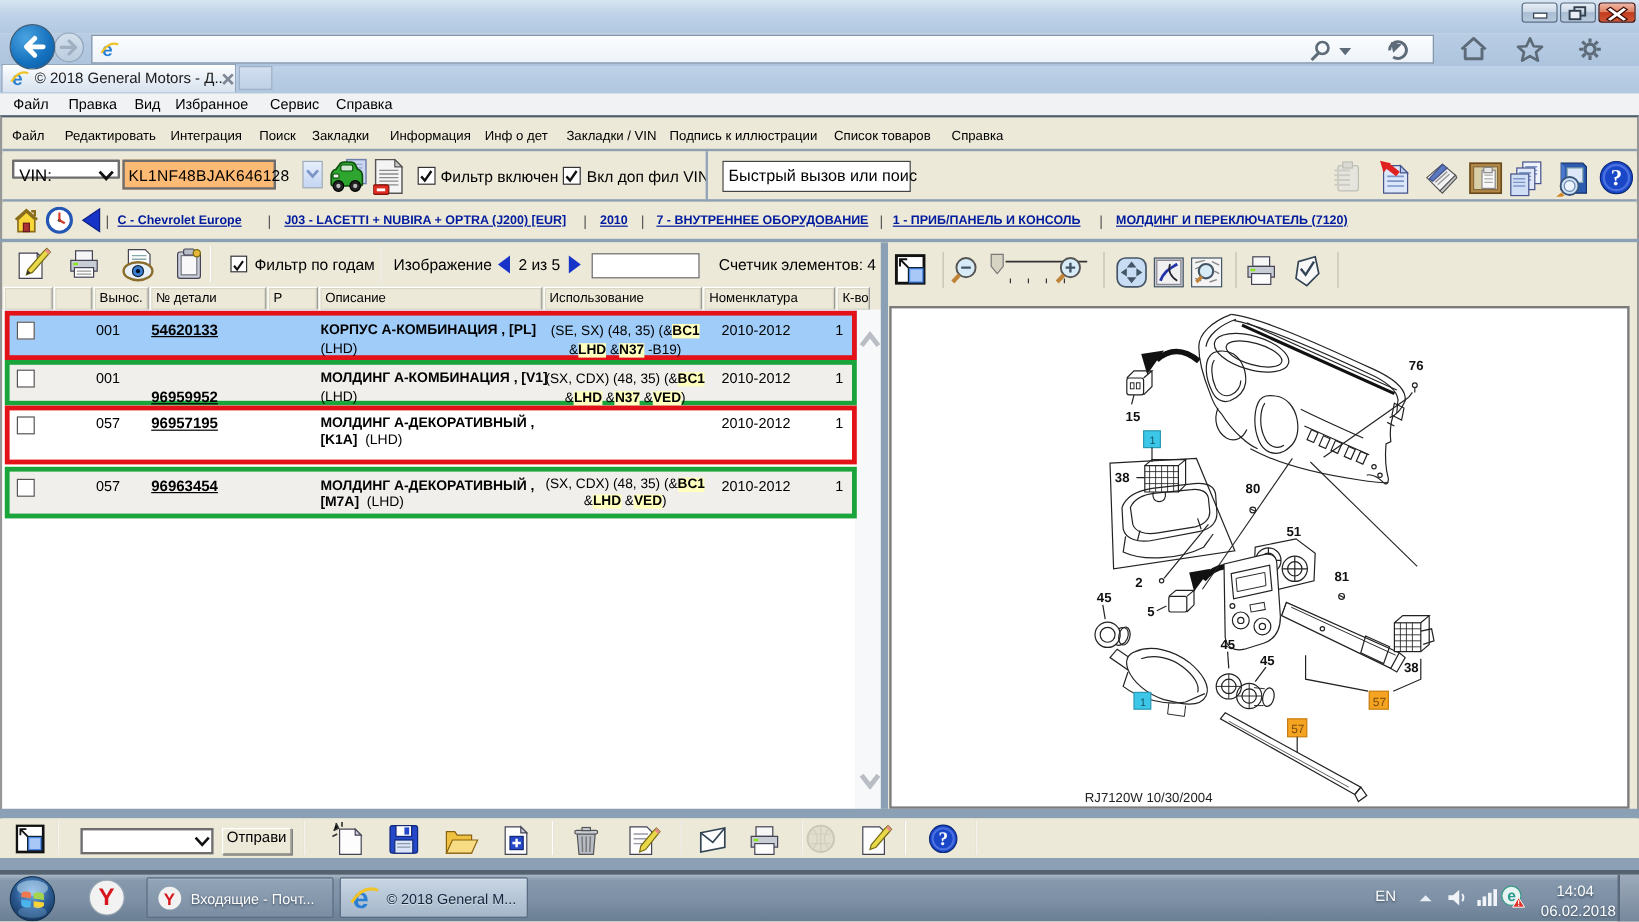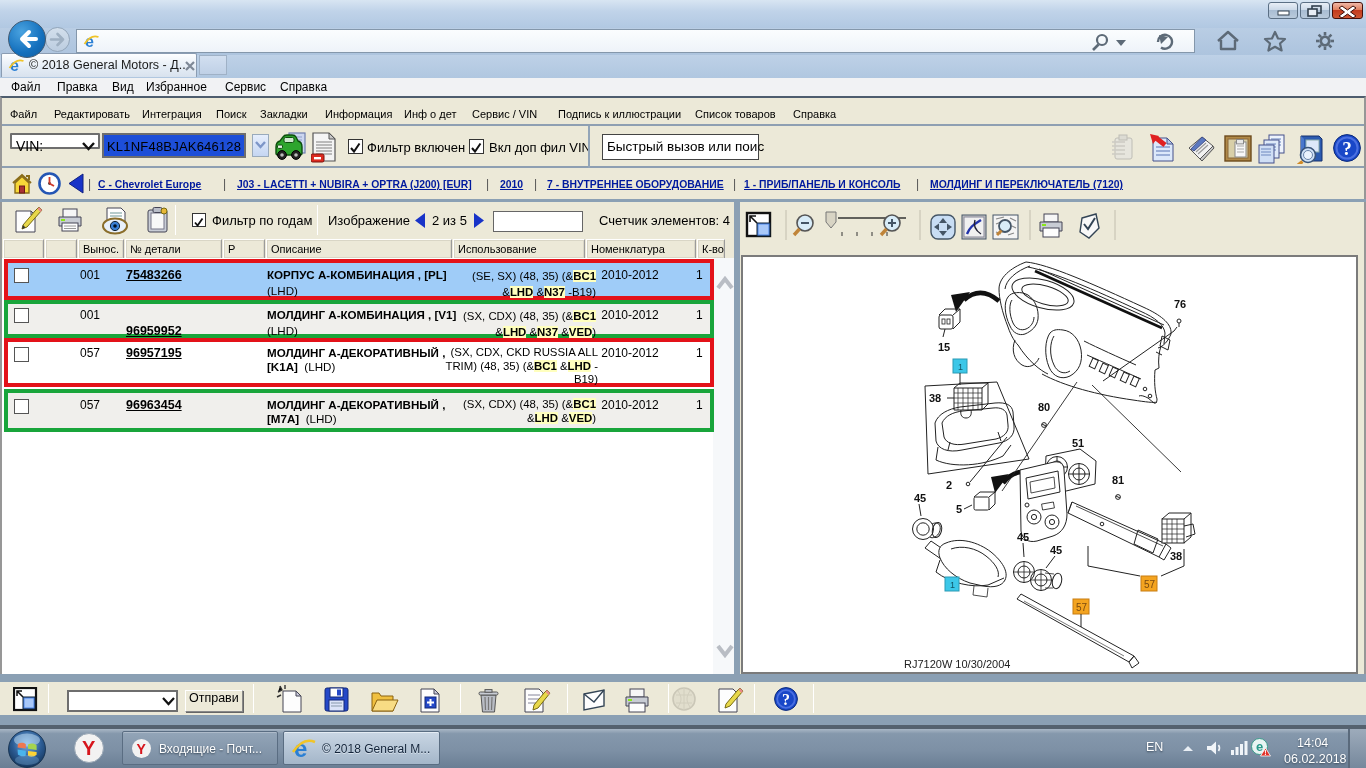--- a/index.html
+++ b/index.html
@@ -29,21 +29,21 @@
 #tablearea{position:absolute;left:0;top:56px;width:711px;height:416px;background:#fff}
 #vscroll{position:absolute;left:711px;top:56px;width:24px;height:416px;background:#f6f8fa}
 #pandiv{position:absolute;left:732px;top:0;width:6px;height:472px;background:#8ba0b4}
 .row{position:absolute;left:2px;width:710px}
 .r-red{border:4px solid #e31219}
 .r-green{border:4px solid #19a53b}
 .cb{position:absolute;width:15px;height:15px;background:#fff;border:1px solid #555}
 .vy{position:absolute;font-size:12px;color:#000}
 .pn{position:absolute;font-size:12.5px;font-weight:bold;text-decoration:underline;color:#000}
 .dsc{position:absolute;font-size:11.6px;line-height:16px;color:#000;white-space:nowrap}
-.usg{position:absolute;font-size:11.4px;line-height:16px;color:#000;text-align:right;white-space:nowrap}
+.usg{position:absolute;font-size:11.4px;line-height:16px;color:#000;text-align:center;white-space:nowrap}
 .lh14 .dsc,.lh14 .usg{line-height:13.5px}
 .hl{font-weight:bold;background:#ffffbe}
 .nom{position:absolute;font-size:12px;color:#000;text-align:center;width:100px}
 .kv{position:absolute;font-size:12px;color:#000}
 #rightpanel{left:740px;top:202px;width:624px;height:472px;background:#ece9d8}
 #diagbox{position:absolute;left:1px;top:53px;width:617px;height:419px;border:2px solid #7b7b7b;background:#fff}
 #botstrip1{left:0;top:674px;width:1366px;height:8px;background:#8ba0b4}
 #bottombar{left:0;top:682px;width:1366px;height:33px;background:#ece9d8}
 #botstrip2{left:0;top:715px;width:1366px;height:14px;background:#8ba0b4;border-bottom:4px solid #55626f}
 #taskbar{left:0;top:729px;width:1366px;height:39px;background:linear-gradient(180deg,#a9b7c6 0%,#8598ac 12%,#7d90a5 55%,#6a7e94 100%)}
@@ -126,33 +126,33 @@
 </div>
 <div class="abs" id="appframe"></div>
 <div class="abs" id="appmenu">
  <span class="am" style="left:8px">Файл</span>
  <span class="am" style="left:52px">Редактировать</span>
  <span class="am" style="left:140px">Интеграция</span>
  <span class="am" style="left:214px">Поиск</span>
  <span class="am" style="left:258px">Закладки</span>
  <span class="am" style="left:323px">Информация</span>
  <span class="am" style="left:402px">Инф о дет</span>
- <span class="am" style="left:470px">Сервис / VIN</span>
+ <span class="am" style="left:470px">Закладки / VIN</span>
  <span class="am" style="left:556px">Подпись к иллюстрации</span>
  <span class="am" style="left:693px">Список товаров</span>
  <span class="am" style="left:791px">Справка</span>
 </div>
 <div class="abs" id="vinbar">
  <div class="abs" style="left:8px;top:5px;width:90px;height:16px;background:#fff;border:2px solid #6e6e6e;border-radius:1px">
   <span class="abs" style="left:4px;top:3px;font-size:14px">VIN:</span>
   <svg class="abs" style="left:68px;top:3px" width="17" height="16">
         <path d="M3 5 L8.5 11 L14 5" fill="none" stroke="#111" stroke-width="2.4"></path>
       </svg>
  </div>
- <div class="abs" style="left:100px;top:5px;width:144px;height:25px;background:#1d4ed8;border:2px solid #6e6e6e">
+ <div class="abs" style="left:100px;top:5px;width:128px;height:25px;background:#fdba74;border:2px solid #6e6e6e">
   <span class="abs" style="left:3px;top:4px;font-size:13px;letter-spacing:.2px">KL1NF48BJAK646128</span>
  </div>
  <div class="abs" style="left:250px;top:6px;width:17px;height:23px;background:linear-gradient(180deg,#e6eefc,#c5d6f2);border:1px solid #9ab">
   <svg width="15" height="21">
         <path d="M3 7 L7.5 12 L12 7" fill="none" stroke="#7d96c8" stroke-width="2.4"></path>
       </svg>
  </div>
  <svg class="abs" style="left:272px;top:3px" width="34" height="33" viewBox="0 0 34 33">
   <rect x="15" y="2" width="16" height="20" fill="#ccd6f0" stroke="#6f7fae" stroke-width="1.2"></rect>
   <g stroke="#9aa8d0" stroke-width="1.2">
@@ -376,41 +376,40 @@
         <path d="M2 12 L9 3 L16 12" fill="none" stroke="#b9bdc4" stroke-width="4"></path>
       </svg>
   <svg class="abs" style="left:3px;top:386px" width="18" height="14">
         <path d="M2 2 L9 11 L16 2" fill="none" stroke="#b9bdc4" stroke-width="4"></path>
       </svg>
  </div>
  <div id="pandiv"></div>
  <div class="row r-red" style="top:57px;height:41px;background:#9fccf8">
   <div class="cb" style="left:6px;top:5px"></div>
   <span class="vy" style="left:72px;top:5px">001</span>
-  <span class="pn" style="left:118px;top:5px">75483266</span>
+  <span class="pn" style="left:118px;top:5px">54620133</span>
   <div class="dsc" style="left:259px;top:4px;width:196px"><b>КОРПУС А-КОМБИНАЦИЯ , [PL]</b><br>(LHD)</div>
   <div class="usg" style="left:438px;top:5px;width:150px">(SE, SX) (48, 35) (&amp;<span class="hl">BC1</span><br>&amp;<span class="hl">LHD</span> &amp;<span class="hl">N37</span> -B19)</div>
   <span class="nom" style="left:572px;top:5px">2010-2012</span>
   <span class="kv" style="left:688px;top:5px">1</span>
  </div>
  <div class="row r-green" style="top:98px;height:38px;background:#f0efec">
   <div class="cb" style="left:6px;top:4px"></div>
   <span class="vy" style="left:72px;top:4px">001</span>
   <span class="pn" style="left:118px;top:20px">96959952</span>
   <div class="dsc" style="left:259px;top:3px;width:196px"><b>МОЛДИНГ А-КОМБИНАЦИЯ , [V1]</b><br>(LHD)</div>
   <div class="usg" style="left:438px;top:4px;width:150px">(SX, CDX) (48, 35) (&amp;<span class="hl">BC1</span><br>&amp;<span class="hl">LHD</span> &amp;<span class="hl">N37</span> &amp;<span class="hl">VED</span>)</div>
   <span class="nom" style="left:572px;top:4px">2010-2012</span>
   <span class="kv" style="left:688px;top:4px">1</span>
  </div>
  <div class="row r-red lh14" style="top:136px;height:49px;background:#fff">
   <div class="cb" style="left:6px;top:5px"></div>
   <span class="vy" style="left:72px;top:4px">057</span>
   <span class="pn" style="left:118px;top:4px">96957195</span>
   <div class="dsc" style="left:259px;top:4px;width:196px"><b>МОЛДИНГ А-ДЕКОРАТИВНЫЙ ,<br>[K1A]</b>&nbsp;&nbsp;(LHD)</div>
-  <div class="usg" style="left:436px;top:4px;width:154px">(SX, CDX, CKD RUSSIA ALL<br>TRIM) (48, 35) (&amp;<span class="hl">BC1</span> &amp;<span class="hl">LHD</span> -<br>B19)</div>
   <span class="nom" style="left:572px;top:4px">2010-2012</span>
   <span class="kv" style="left:688px;top:4px">1</span>
  </div>
  <div class="row r-green lh14" style="top:187px;height:43px;background:#f0efec">
   <div class="cb" style="left:6px;top:6px"></div>
   <span class="vy" style="left:72px;top:5px">057</span>
   <span class="pn" style="left:118px;top:5px">96963454</span>
   <div class="dsc" style="left:259px;top:5px;width:196px"><b>МОЛДИНГ А-ДЕКОРАТИВНЫЙ ,<br>[M7A]</b>&nbsp;&nbsp;(LHD)</div>
   <div class="usg" style="left:438px;top:5px;width:150px">(SX, CDX) (48, 35) (&amp;<span class="hl">BC1</span><br>&amp;<span class="hl">LHD</span> &amp;<span class="hl">VED</span>)</div>
   <span class="nom" style="left:572px;top:5px">2010-2012</span>

